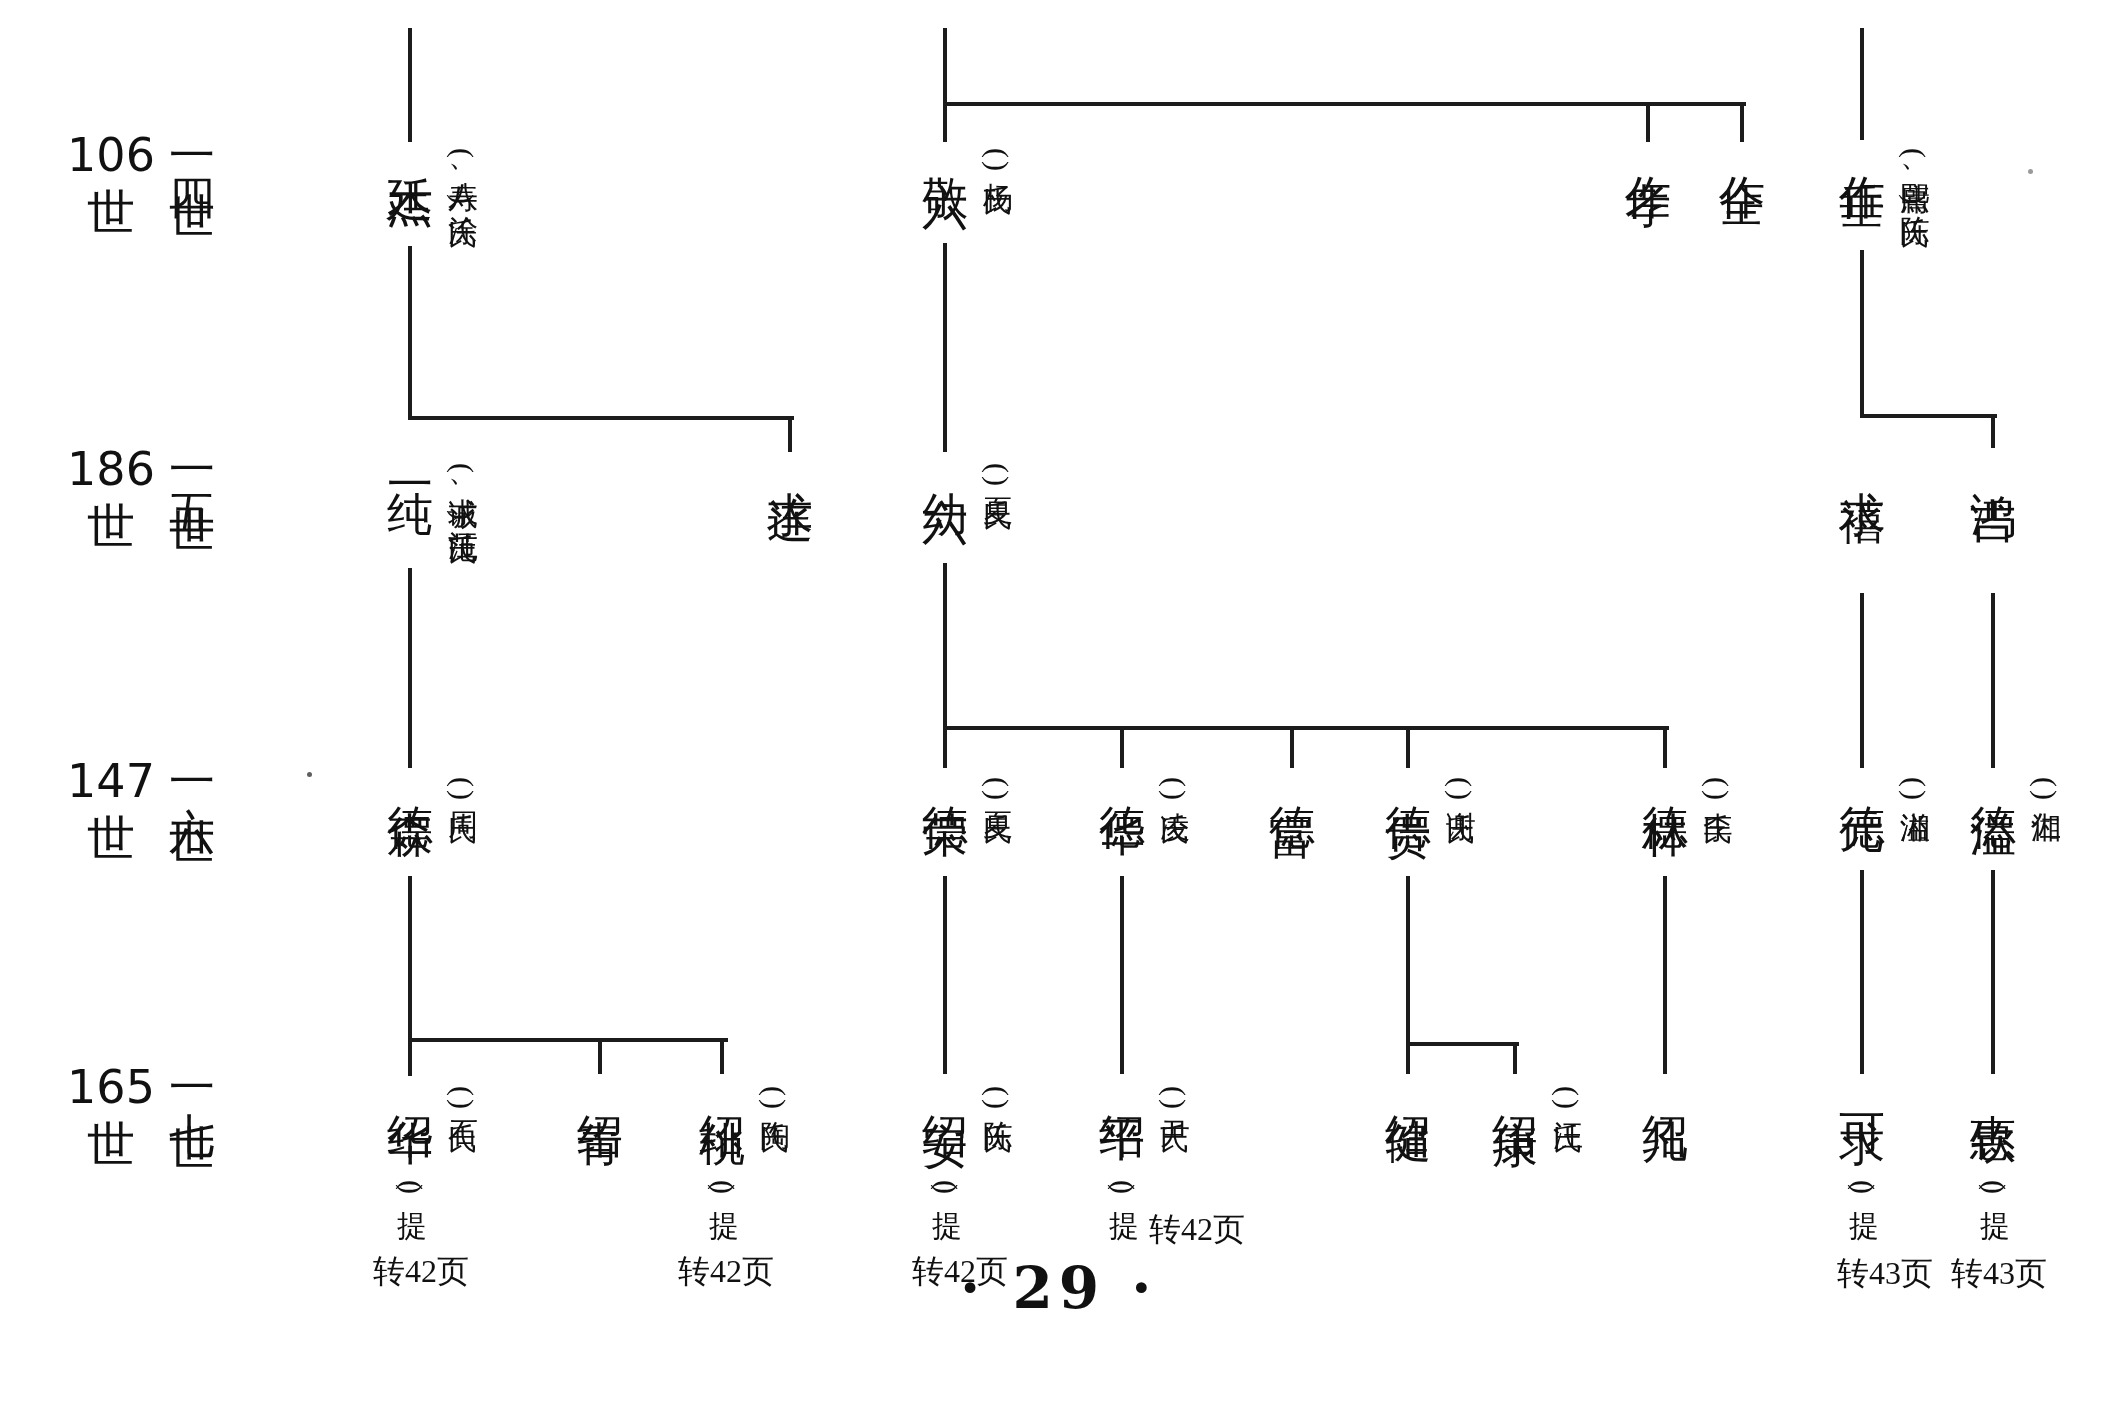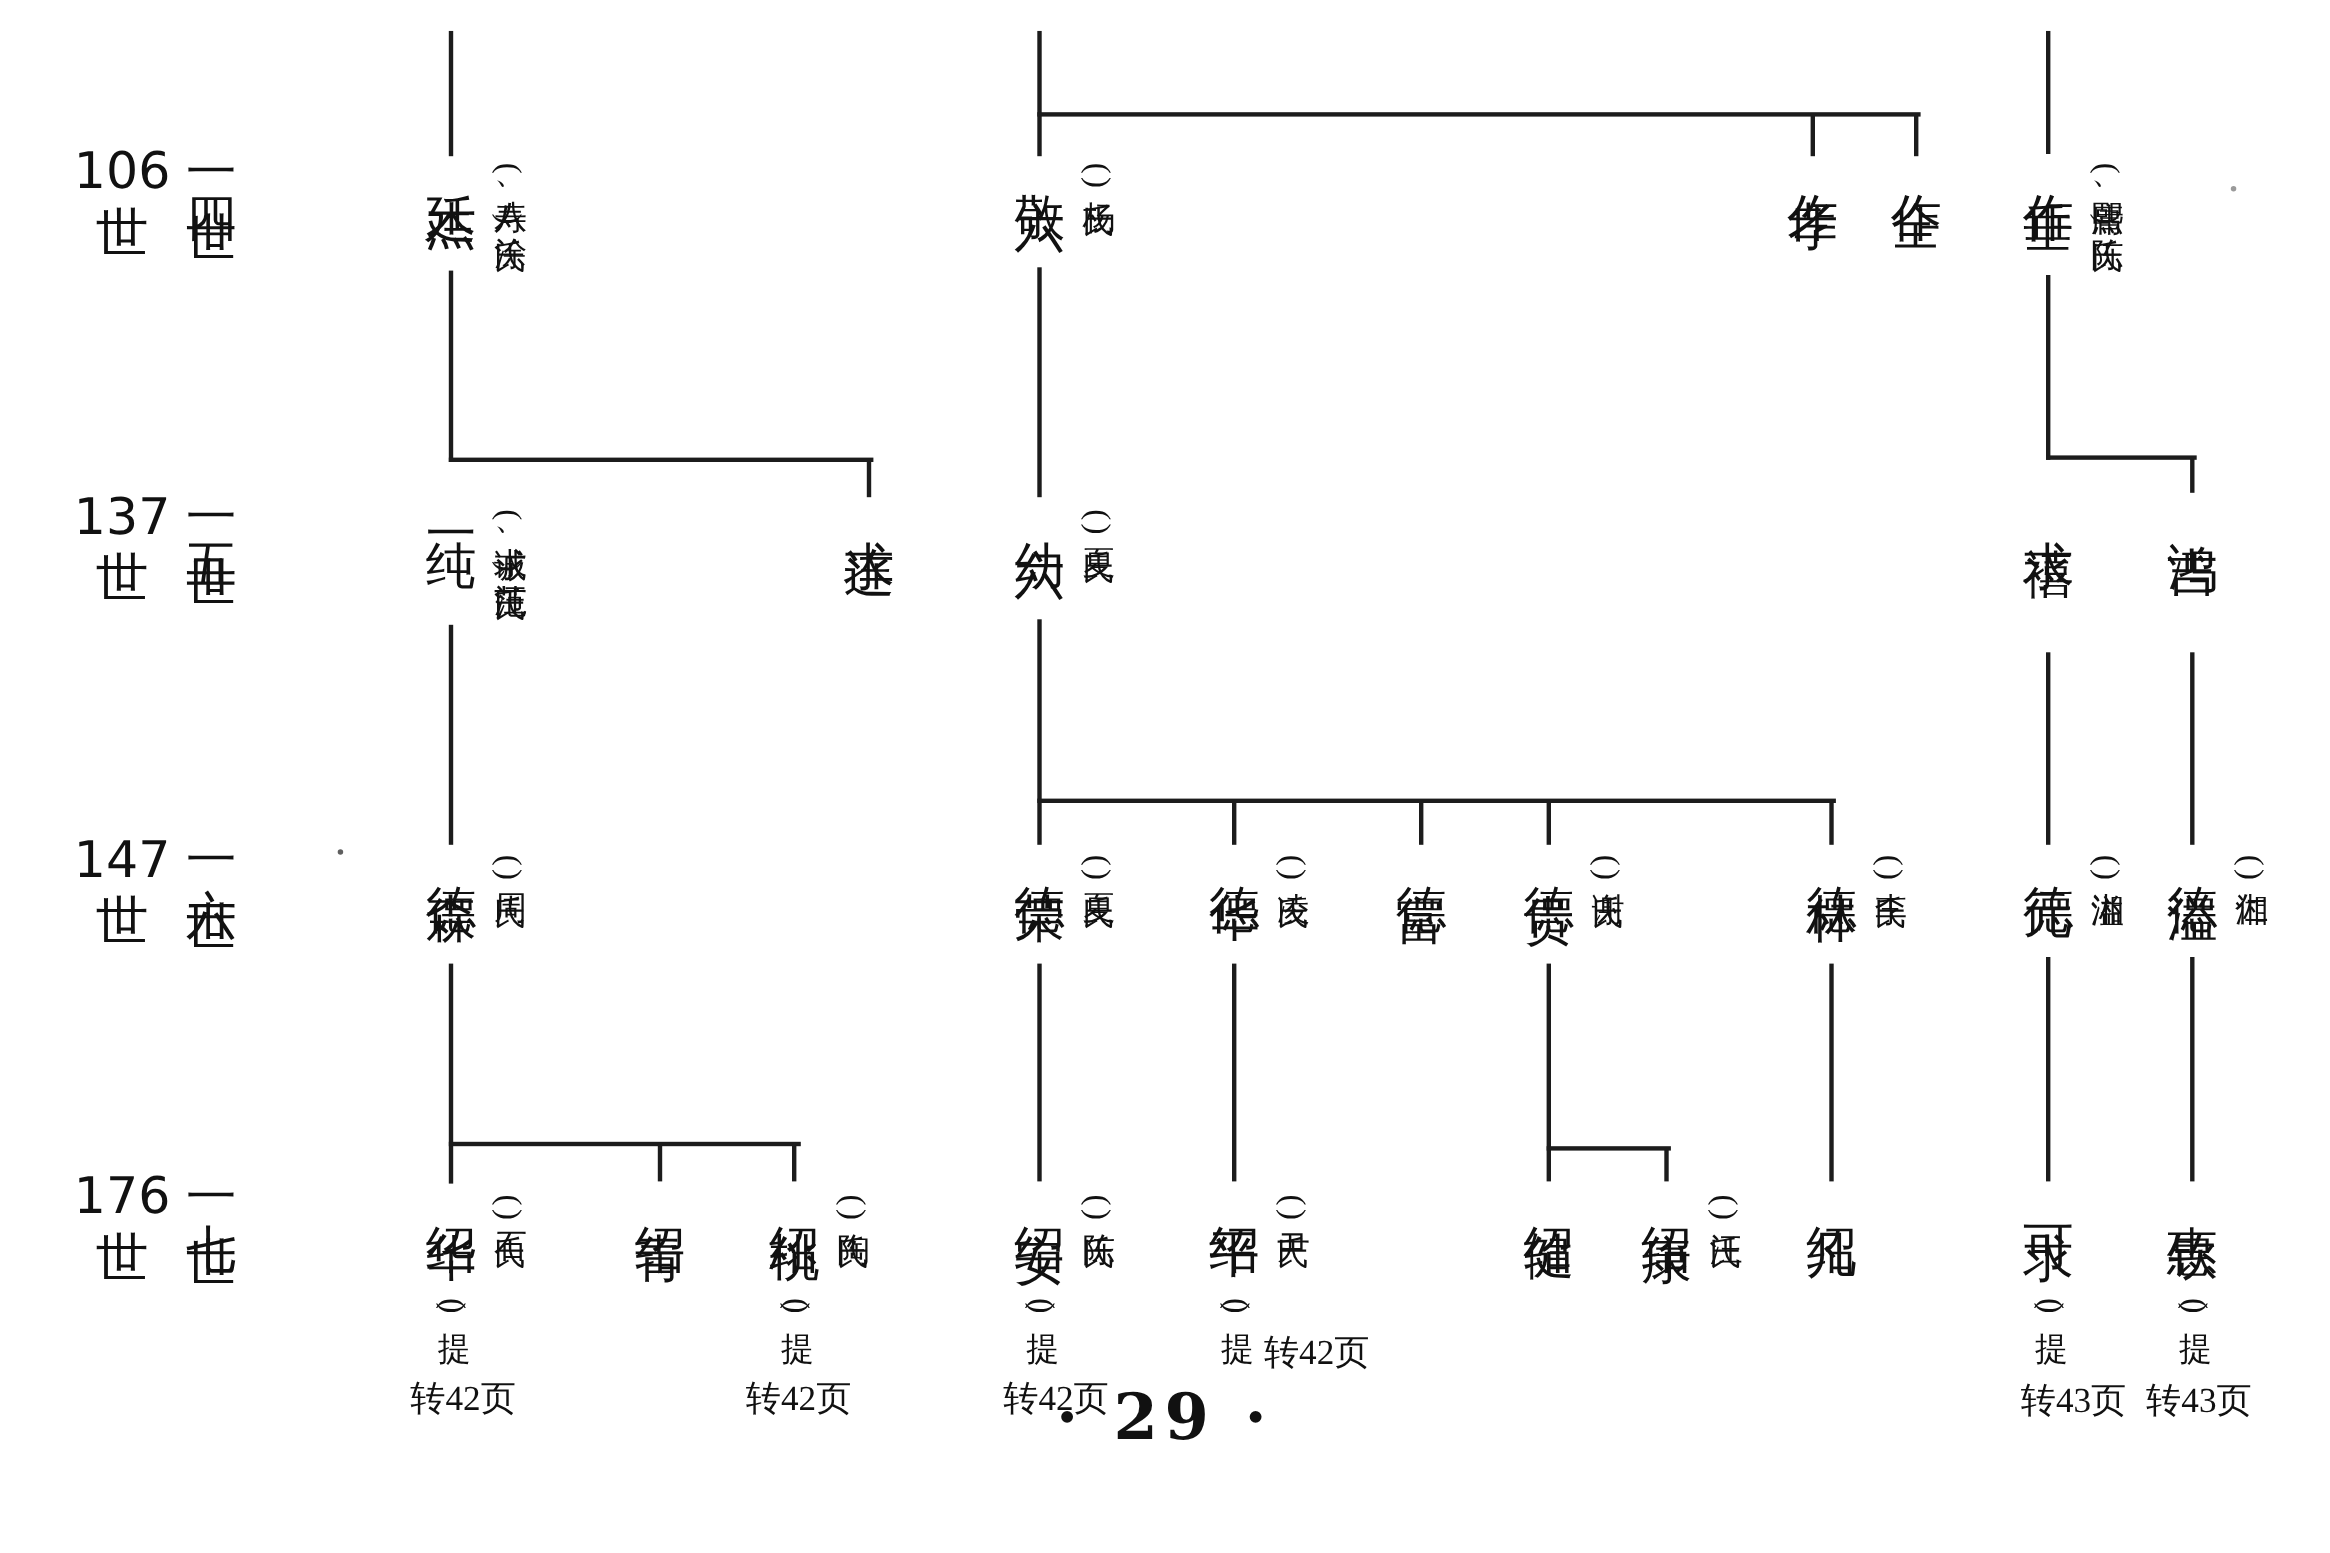--- a/index.html
+++ b/index.html
@@ -58,31 +58,31 @@
       <div class="line" style="left: 408px; top: 1010px; width: 320px; height: 4px;"></div>
       <div class="line" style="left: 1406px; top: 1014px; width: 113px; height: 4px;"></div>
     </div>
   <div id="gens">
       <div class="gen-num" style="left: 55px; top: 104px;">
         <div>106</div>
         <div class="gen-shi">世</div>
       </div>
       <div class="vtext gen-cn" style="left: 171px; top: 104px;">一四世</div>
       <div class="gen-num" style="left: 55px; top: 418px;">
-        <div>137</div>
+        <div>186</div>
         <div class="gen-shi">世</div>
       </div>
       <div class="vtext gen-cn" style="left: 171px; top: 418px;">一五世</div>
       <div class="gen-num" style="left: 55px; top: 730px;">
         <div>147</div>
         <div class="gen-shi">世</div>
       </div>
       <div class="vtext gen-cn" style="left: 171px; top: 730px;">一六世</div>
       <div class="gen-num" style="left: 55px; top: 1036px;">
-        <div>176</div>
+        <div>165</div>
         <div class="gen-shi">世</div>
       </div>
       <div class="vtext gen-cn" style="left: 171px; top: 1036px;">一七世</div>
     </div>
   <div id="nodes">
       <div class="vtext pname" style="left: 384px; top: 112px;">廷杰</div>
       <div class="vtext pannot" style="left: 442px; top: 120px;">(八寿、涂氏)</div>
       <div class="vtext pname" style="left: 919px; top: 112px;">敬六</div>
       <div class="vtext pannot" style="left: 977px; top: 120px;">(杨氏)</div>
       <div class="vtext pname" style="left: 1622px; top: 112px;">作孝</div>

